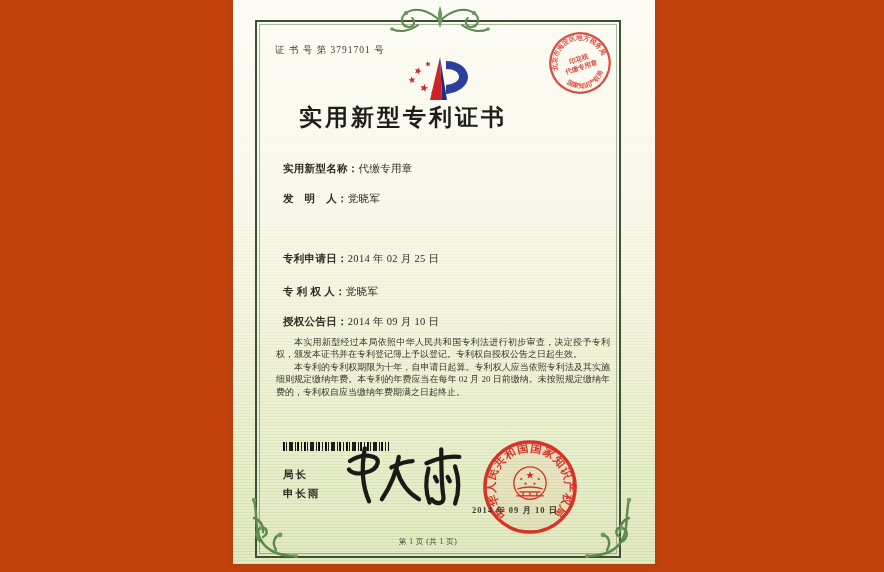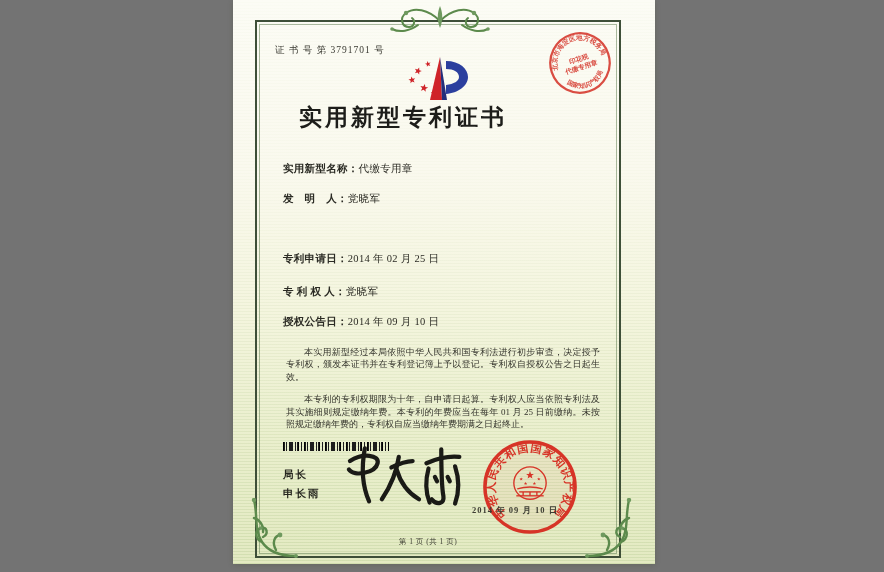--- a/index.html
+++ b/index.html
@@ -1,20 +1,20 @@
 <!DOCTYPE html>
 <html><head>
 <meta charset="utf-8">
 <style>
   html,body{margin:0;padding:0;}
   body{
     width:884px;height:572px;overflow:hidden;background:#ffffff;
     font-family:"Liberation Serif","DejaVu Serif",serif;
   }
-  .stage{position:relative;width:884px;height:572px;background:#737373;}
+  .stage{position:relative;width:884px;height:572px;background:#c2410c;}
   .paper{
     position:absolute;left:233px;top:0;width:422px;height:564px;
     background:linear-gradient(180deg,#fcfcf5 0%,#faf9ee 30%,#f4f5de 55%,#eaefcd 78%,#e3eac2 100%);
     box-shadow:0 1px 5px rgba(60,70,40,0.25);
   }
   
   .paper::before{
     content:"";position:absolute;inset:0;z-index:0;pointer-events:none;
     background:repeating-linear-gradient(0deg,rgba(110,150,70,0.14) 0 1px,rgba(255,255,255,0) 1px 3px);
     -webkit-mask-image:linear-gradient(180deg,rgba(0,0,0,0.12) 0%,rgba(0,0,0,0.15) 35%,rgba(0,0,0,0.55) 65%,#000 100%);
@@ -34,21 +34,21 @@
   .title{
     position:absolute;left:22px;top:102px;width:296px;z-index:3;margin:0;
     text-align:center;font-size:23px;font-weight:bold;color:#1d1d1a;letter-spacing:3px;
   }
   .field-row{position:absolute;left:50px;z-index:3;font-size:10.5px;color:#2b2b24;letter-spacing:0.3px;white-space:nowrap;}
   .field-row .lab{font-weight:600;margin-top:28px;}
   .paras{
     position:absolute;left:43px;top:336px;width:334px;z-index:3;
     font-size:9px;line-height:12.4px;color:#34342c;text-align:justify;
   }
-  .paras p{margin:10px;text-indent:2em;}
+  .paras p{margin:0;text-indent:2em;}
   .barcode{
     position:absolute;left:50px;top:442px;width:106px;height:9px;z-index:3;
     background:
       repeating-linear-gradient(90deg,#1d1d1d 0 1px,transparent 1px 3px),
       repeating-linear-gradient(90deg,#1d1d1d 0 2px,transparent 2px 7px);
     background-blend-mode:multiply;
   }
   .director{position:absolute;left:50px;z-index:3;font-size:10.5px;font-weight:bold;color:#26261f;letter-spacing:2px;text-align:right;}
   .signature{position:absolute;left:100px;top:444px;width:138px;height:66px;z-index:3;}
   .seal{position:absolute;left:248px;top:438px;width:98px;height:98px;z-index:3;opacity:0.93;}
@@ -149,21 +149,21 @@
     </div>
     <div class="field-row" style="top:285px;">
       <span class="lab">专 利 权 人：</span><span>党晓军</span>
     </div>
     <div class="field-row" style="top:315px;">
       <span class="lab">授权公告日：</span><span>2014 年 09 月 10 日</span>
     </div>
 
     <div class="paras">
       <p>本实用新型经过本局依照中华人民共和国专利法进行初步审查，决定授予专利权，颁发本证书并在专利登记簿上予以登记。专利权自授权公告之日起生效。</p>
-      <p>本专利的专利权期限为十年，自申请日起算。专利权人应当依照专利法及其实施细则规定缴纳年费。本专利的年费应当在每年 01 月 25 日前缴纳。未按照规定缴纳年费的，专利权自应当缴纳年费期满之日起终止。</p>
+      <p>本专利的专利权期限为十年，自申请日起算。专利权人应当依照专利法及其实施细则规定缴纳年费。本专利的年费应当在每年 02 月 20 日前缴纳。未按照规定缴纳年费的，专利权自应当缴纳年费期满之日起终止。</p>
     </div>
 
     <div class="barcode"></div>
 
     <div class="director" style="top:468px;">局长</div>
     <div class="director" style="top:487px;">申长雨</div>
 
     <svg class="signature" viewBox="0 0 130 62">
       <g fill="none" stroke="#1a1a16" stroke-width="4" stroke-linecap="round" stroke-linejoin="round">
         <path d="M16,16 C28,8 44,10 42,18 C40,27 20,31 15,24"></path>

